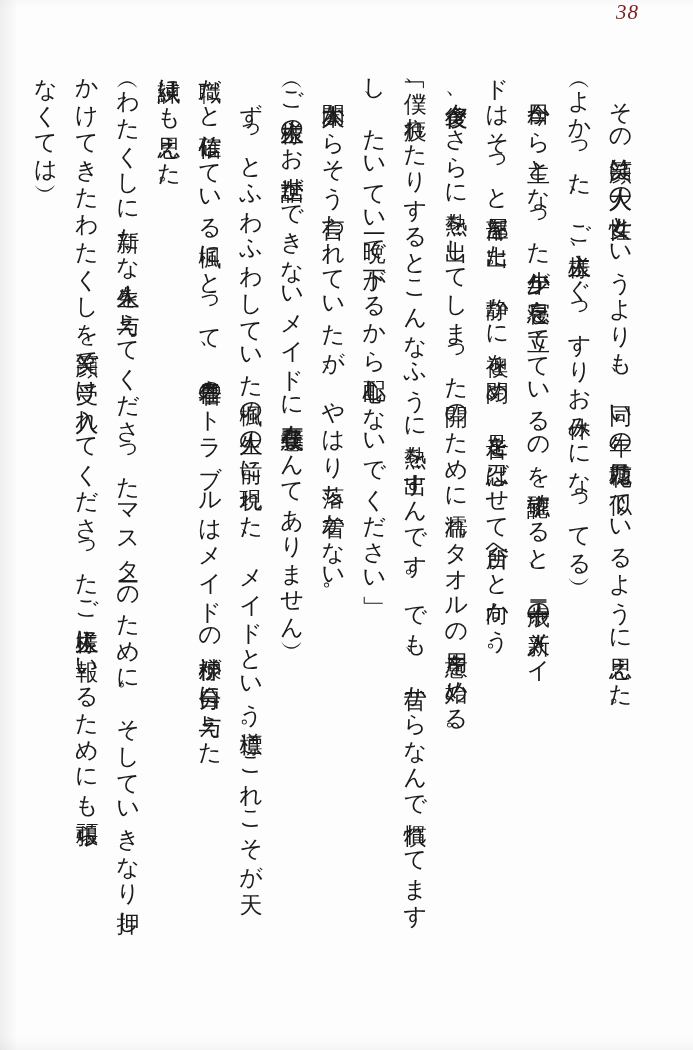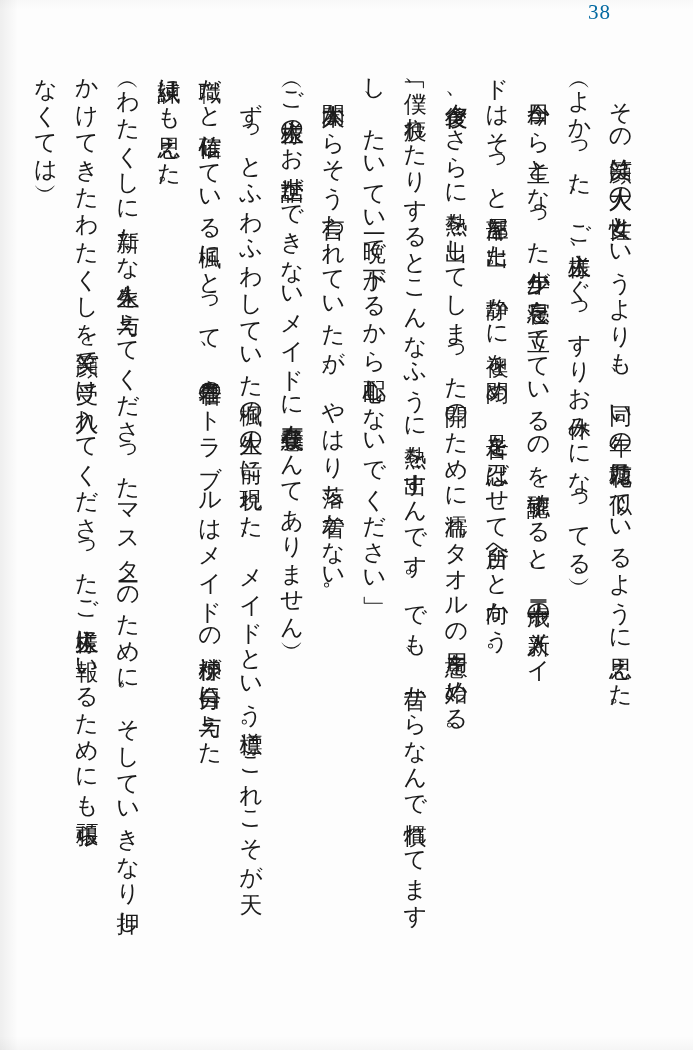--- a/index.html
+++ b/index.html
@@ -23,24 +23,25 @@
     inset: 0;
     pointer-events: none;
     background:
       linear-gradient(to right, rgba(0,0,0,0.06), rgba(0,0,0,0) 18px),
       linear-gradient(to top, rgba(0,0,0,0.03), rgba(0,0,0,0) 14px),
       linear-gradient(to bottom, rgba(0,0,0,0.02), rgba(0,0,0,0) 10px);
   }
   .page-number {
     position: absolute;
     top: 0px;
-    left: 588px;
+    left: 616px;
     font-family: "Liberation Serif", "DejaVu Serif", serif;
+    font-style: italic;
     font-size: 21px;
-    color: #0369a1;
+    color: #7f1d1d;
     letter-spacing: 1px;
   }
   .page-text {
     position: absolute;
     top: 62px;
     right: 52px;
     height: 930px;
     writing-mode: vertical-rl;
     text-orientation: mixed;
     font-family: "Liberation Serif", "DejaVu Serif", serif;

